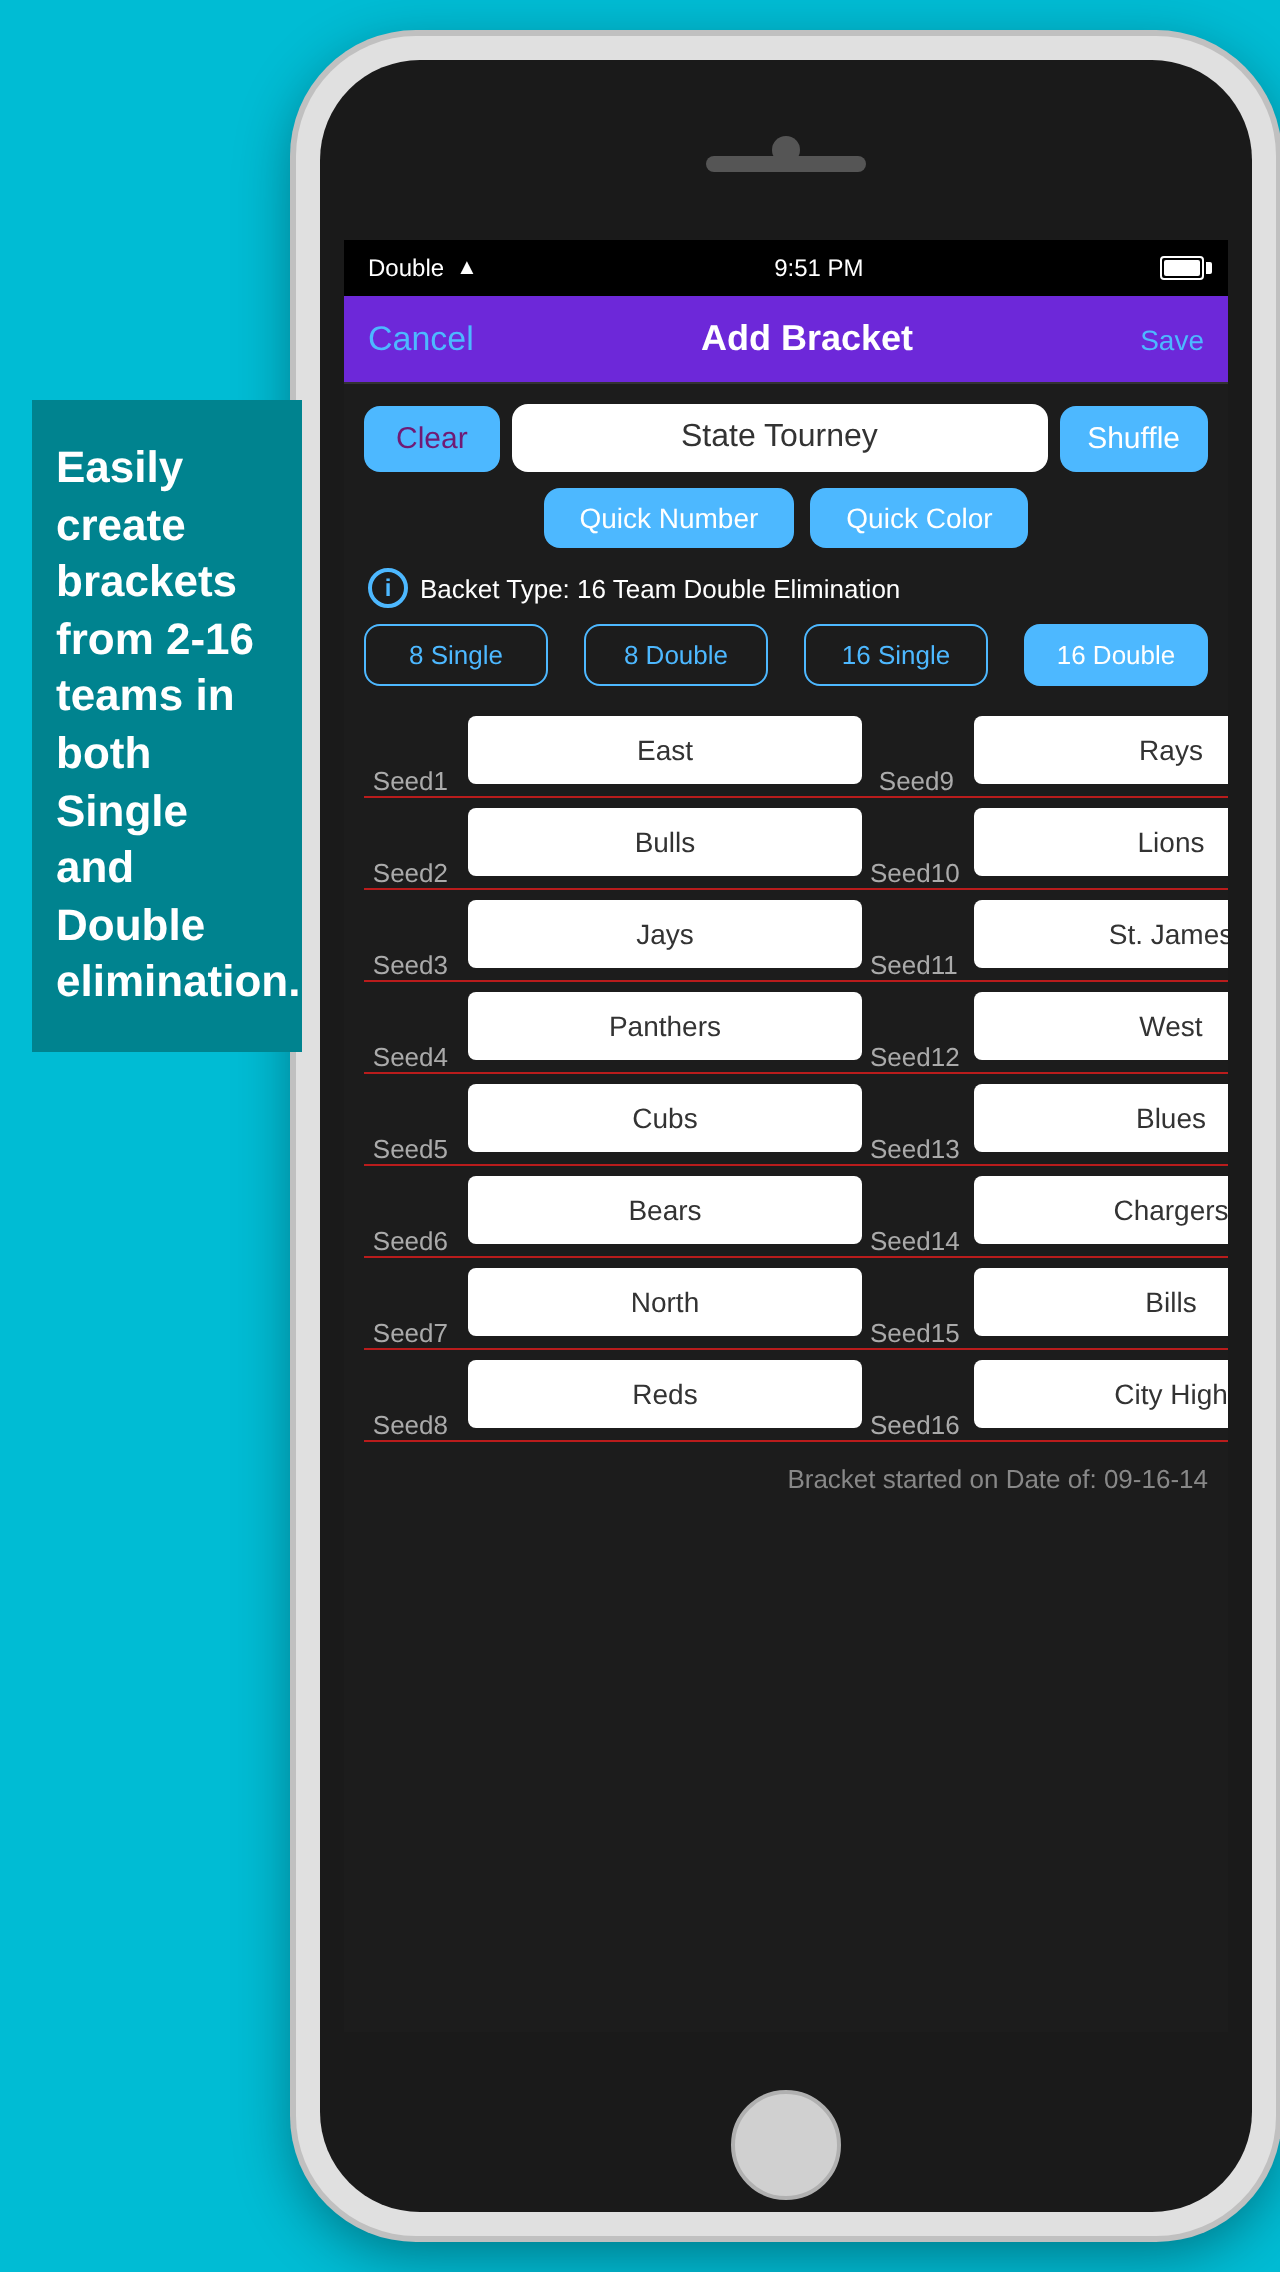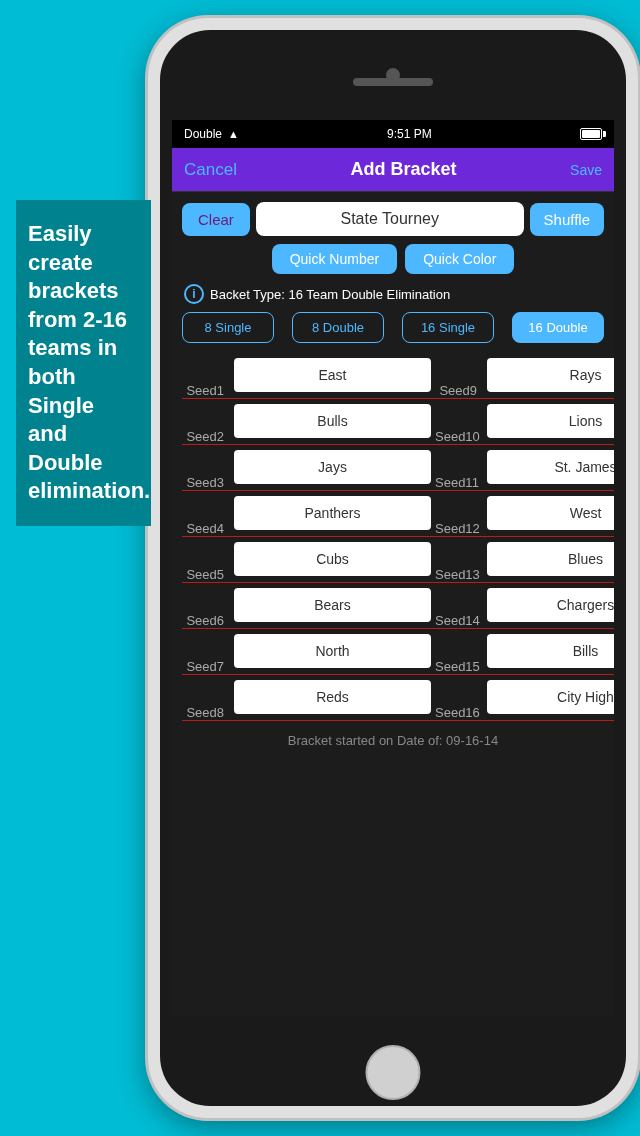--- a/index.html
+++ b/index.html
@@ -334,21 +334,21 @@
       color: #333;
       text-align: center;
       height: 34px;
       margin: 6px 4px;
     }
 
     
     .footer-bar {
       background: #1c1c1c;
       padding: 10px;
-      text-align: center;
+      text-align: right;
     }
     .footer-text {
       color: #888;
       font-size: 13px;
     }
   </style>
 </head>
 <body>
 
 <div class="sidebar-text">

